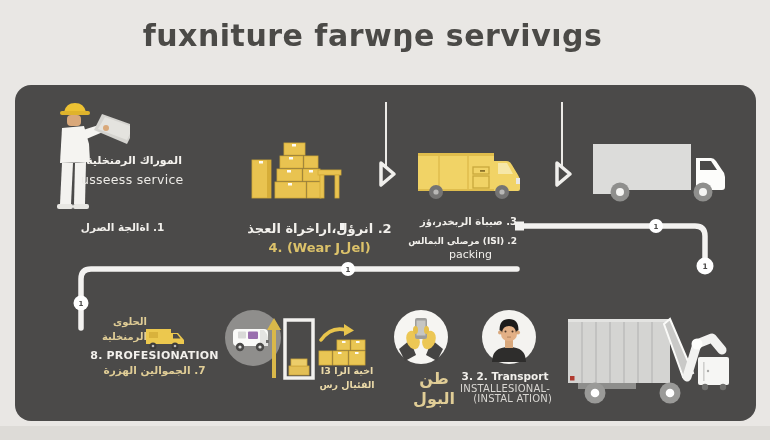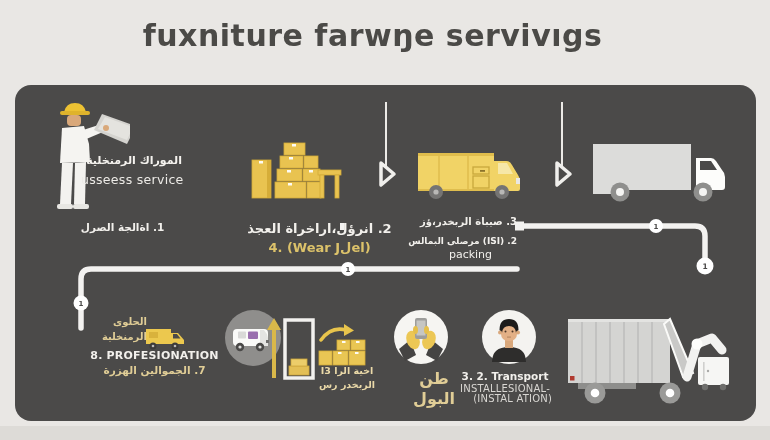--- a/index.html
+++ b/index.html
@@ -212,21 +212,21 @@
     </g>
     <g fill="#fdfbf4">
       <rect x="29" y="17" width="3.5" height="2"></rect>
         <rect x="43" y="17" width="3.5" height="2"></rect>
       <rect x="25" y="28" width="3.5" height="2"></rect>
         <rect x="42" y="28" width="3.5" height="2"></rect>
     </g>
   </svg>
 
   <div id="unload-line1" class="lbl" dir="rtl">اخية الرا I3</div>
-  <div id="unload-line2" class="lbl" dir="rtl">الربخدر رس</div>
+  <div id="unload-line2" class="lbl" dir="rtl">الفئيال رس</div>
 
   <svg class="abs" style="left:379px;top:225px" width="54" height="54" viewBox="0 0 54 54">
     <circle cx="27" cy="27" r="27" fill="#f6f5f2"></circle>
     <polygon points="5,39 16,30 22,45 11,51" fill="#454443"></polygon>
     <polygon points="49,39 38,30 32,45 43,51" fill="#454443"></polygon>
     <ellipse cx="19" cy="30" rx="6.5" ry="9.5" transform="rotate(-18 19 30)" fill="#ecc755"></ellipse>
     <ellipse cx="35" cy="30" rx="6.5" ry="9.5" transform="rotate(18 35 30)" fill="#ecc755"></ellipse>
     <rect x="21" y="8" width="12" height="21" rx="2" fill="#9d9d9b"></rect>
     <rect x="22.5" y="10.5" width="9" height="15" fill="#c6c6c3"></rect>
     <ellipse cx="21.5" cy="20" rx="2.5" ry="4" fill="#e5bf4b"></ellipse>

